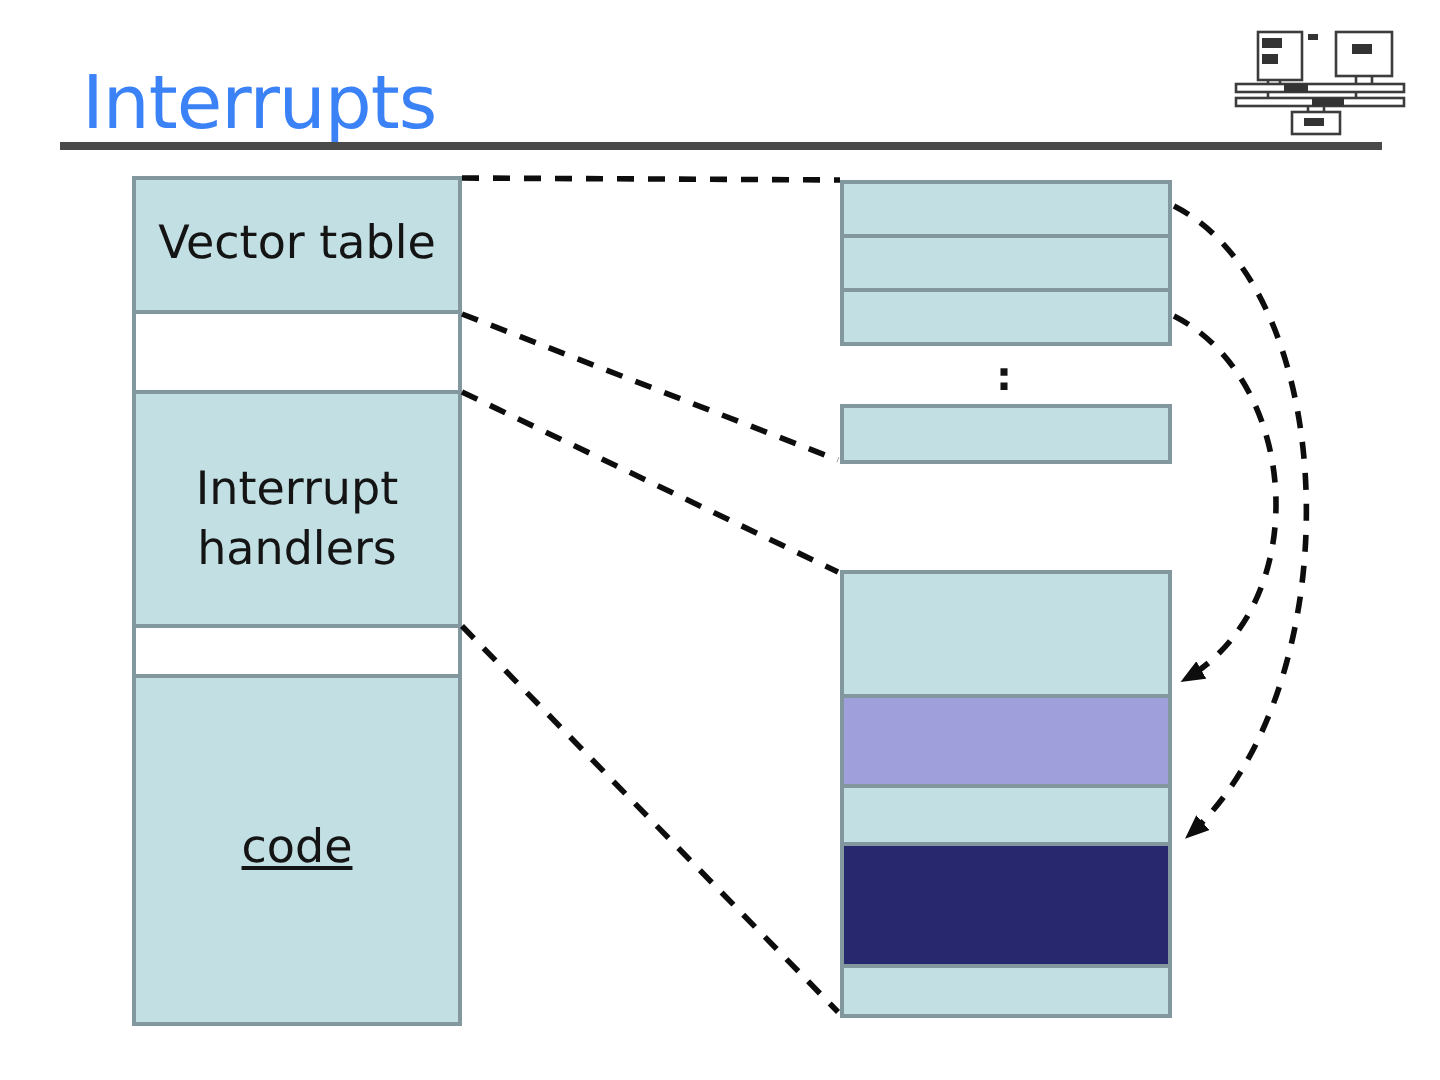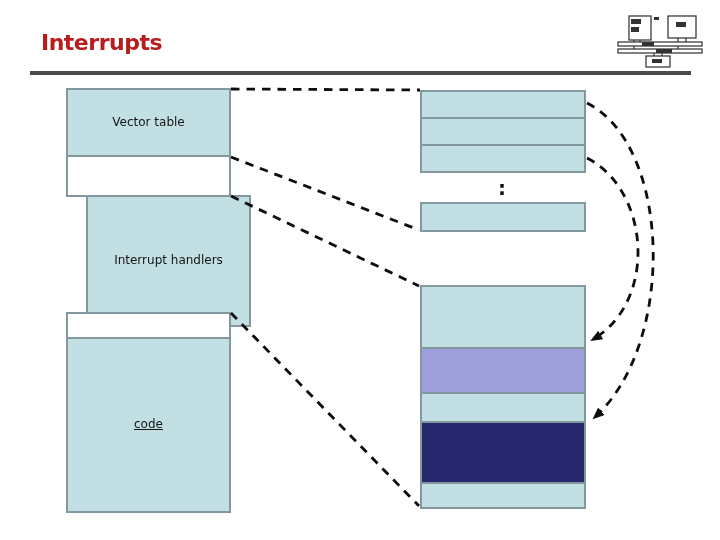--- a/index.html
+++ b/index.html
@@ -7,41 +7,41 @@
   body {
     position: relative;
     background: #ffffff;
     font-family: "DejaVu Sans", "Liberation Sans", sans-serif;
     overflow: hidden;
   }
   .abs { position: absolute; }
 
   .slide-title {
     left: 41px; top: 30px;
-    font-size: 22px; font-weight: bold; letter-spacing: -0.5px;
-    color: #b91c1c;
+    font-size: 37px; font-weight: normal; letter-spacing: -0.5px;
+    color: #3b82f6;
   }
   .title-rule {
     left: 30px; top: 71px; width: 661px; height: 4px;
     background: #4a4a4a;
   }
   .logo { left: 612px; top: 6px; width: 96px; height: 62px; }
 
   .cell {
     position: absolute;
     border: 2px solid #82989e;
     display: flex; align-items: center; justify-content: center;
     text-align: center;
-    font-size: 12px; line-height: 1.3; color: #141414;
+    font-size: 23px; line-height: 1.3; color: #141414;
   }
   
   .lc { left: 66px; width: 165px; }
   .lc1 { top: 88px;  height: 69px; }
   .lc2 { top: 155px; height: 42px; }
-  .lc3 { top: 195px; height: 132px; margin-left: 20px; }
+  .lc3 { top: 195px; height: 132px; }
   .lc4 { top: 312px; height: 27px; }
   .lc5 { top: 337px; height: 176px; text-decoration: underline; }
 
   
   .rc { left: 420px; width: 166px; }
   .rr1 { top: 90px;  height: 29px; }
   .rr2 { top: 117px; height: 29px; }
   .rr3 { top: 144px; height: 29px; }
   .rr4 { top: 202px; height: 30px; }
   .rb1 { top: 285px; height: 64px; }

